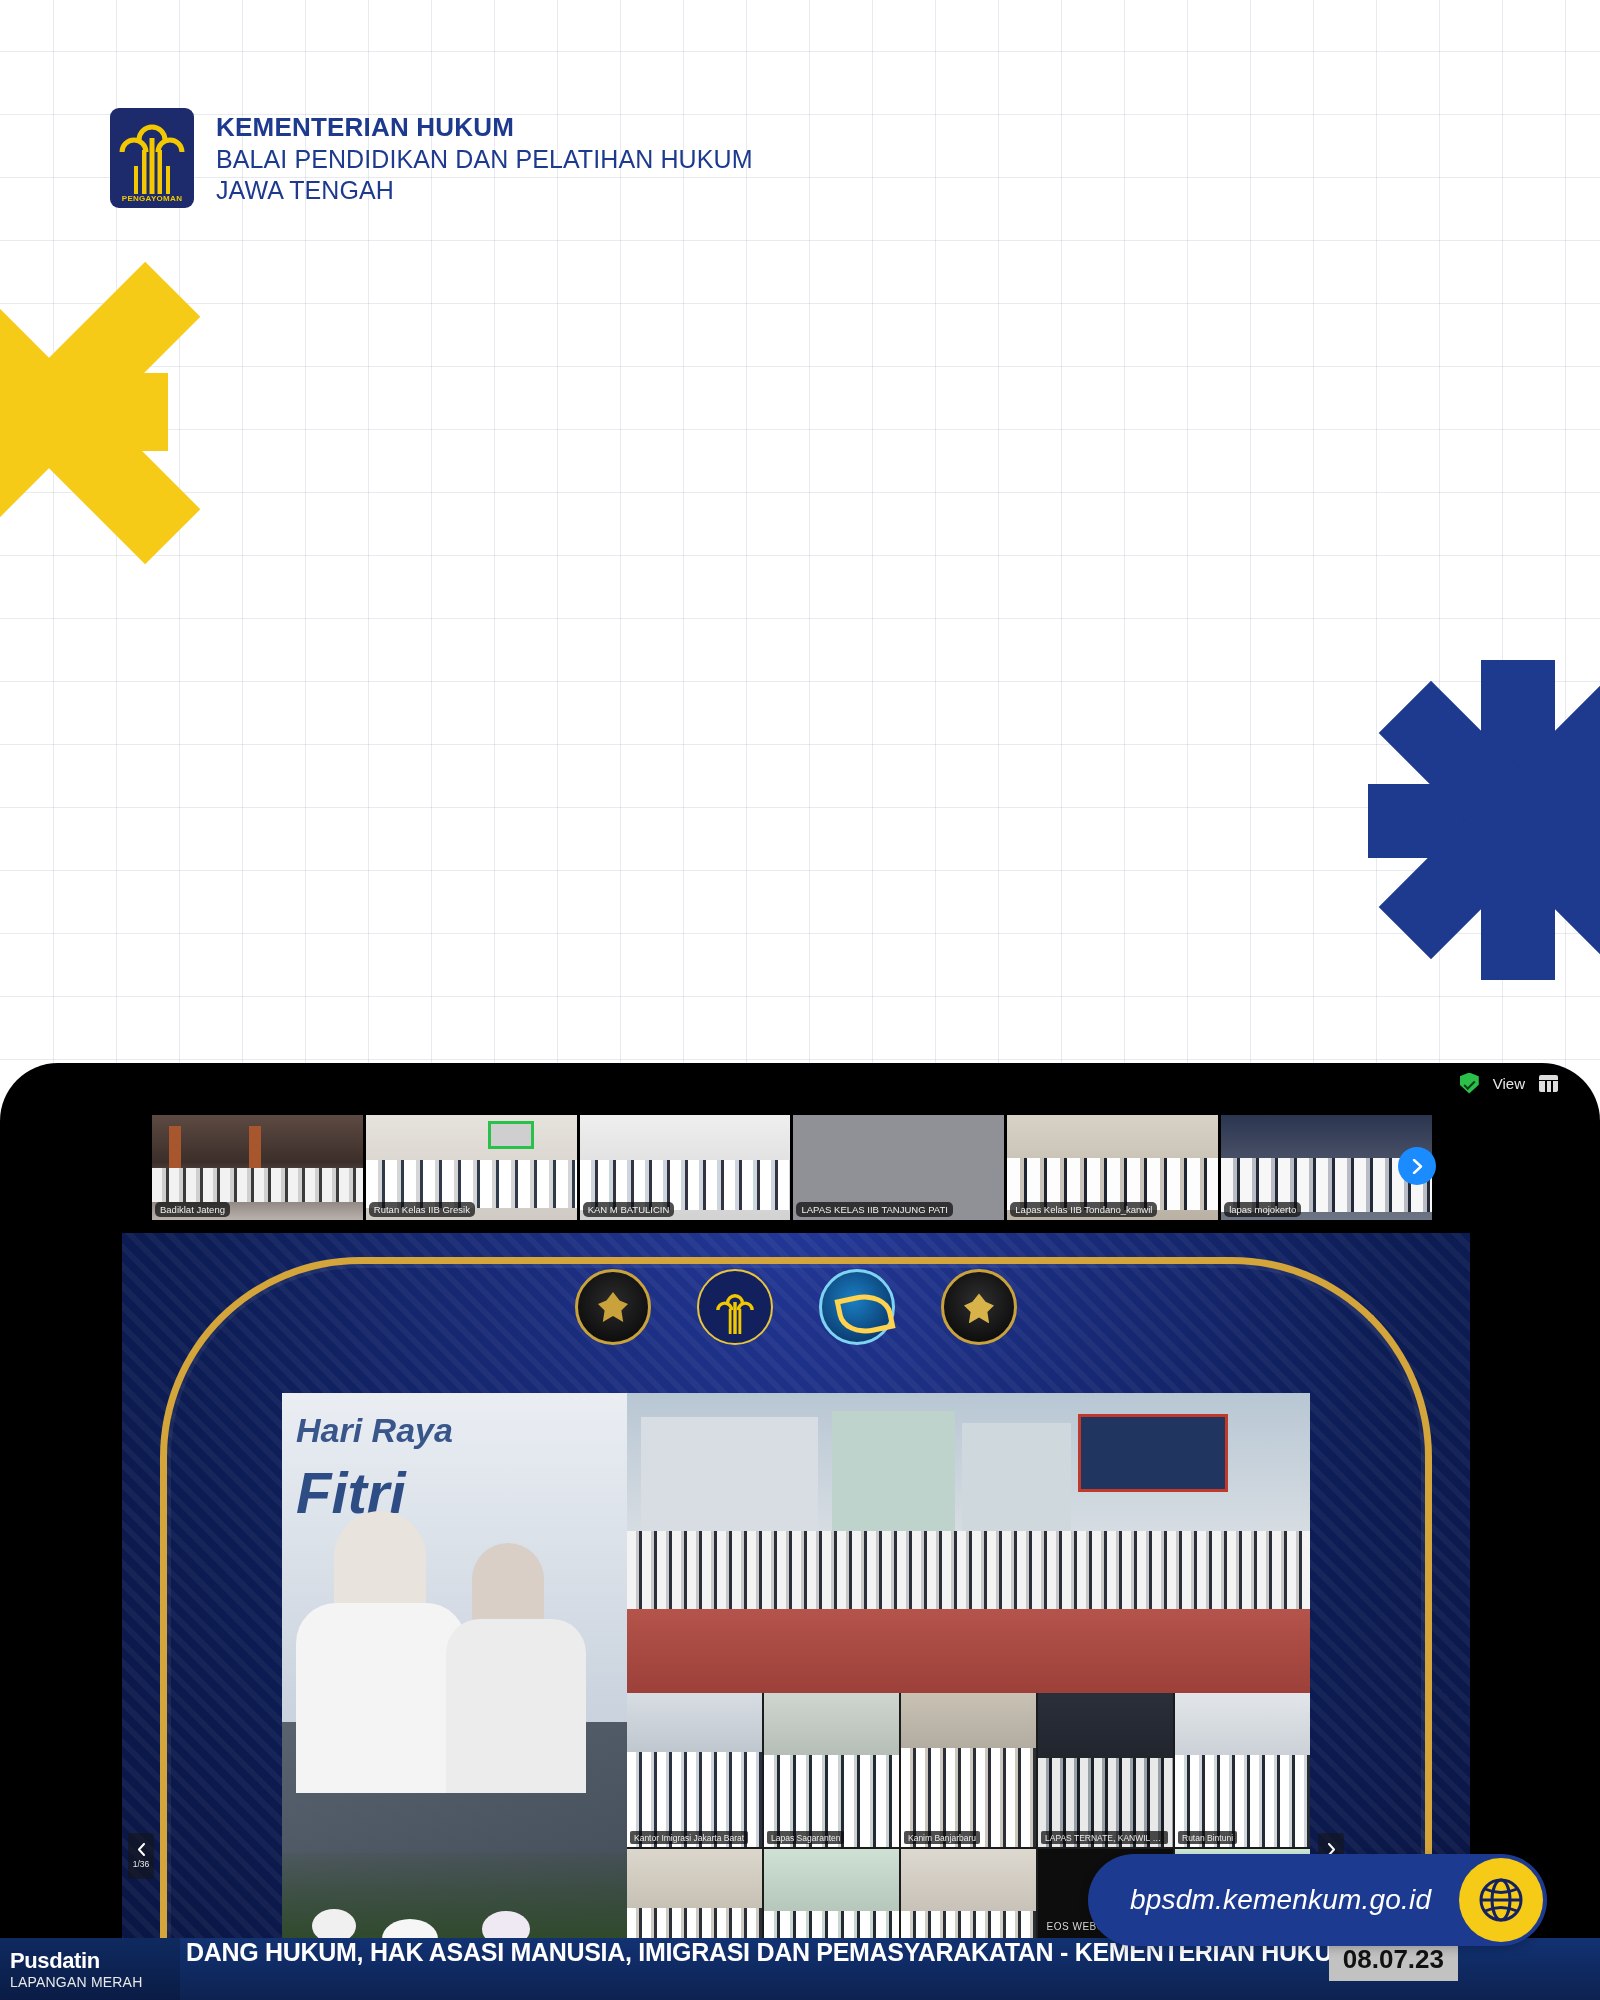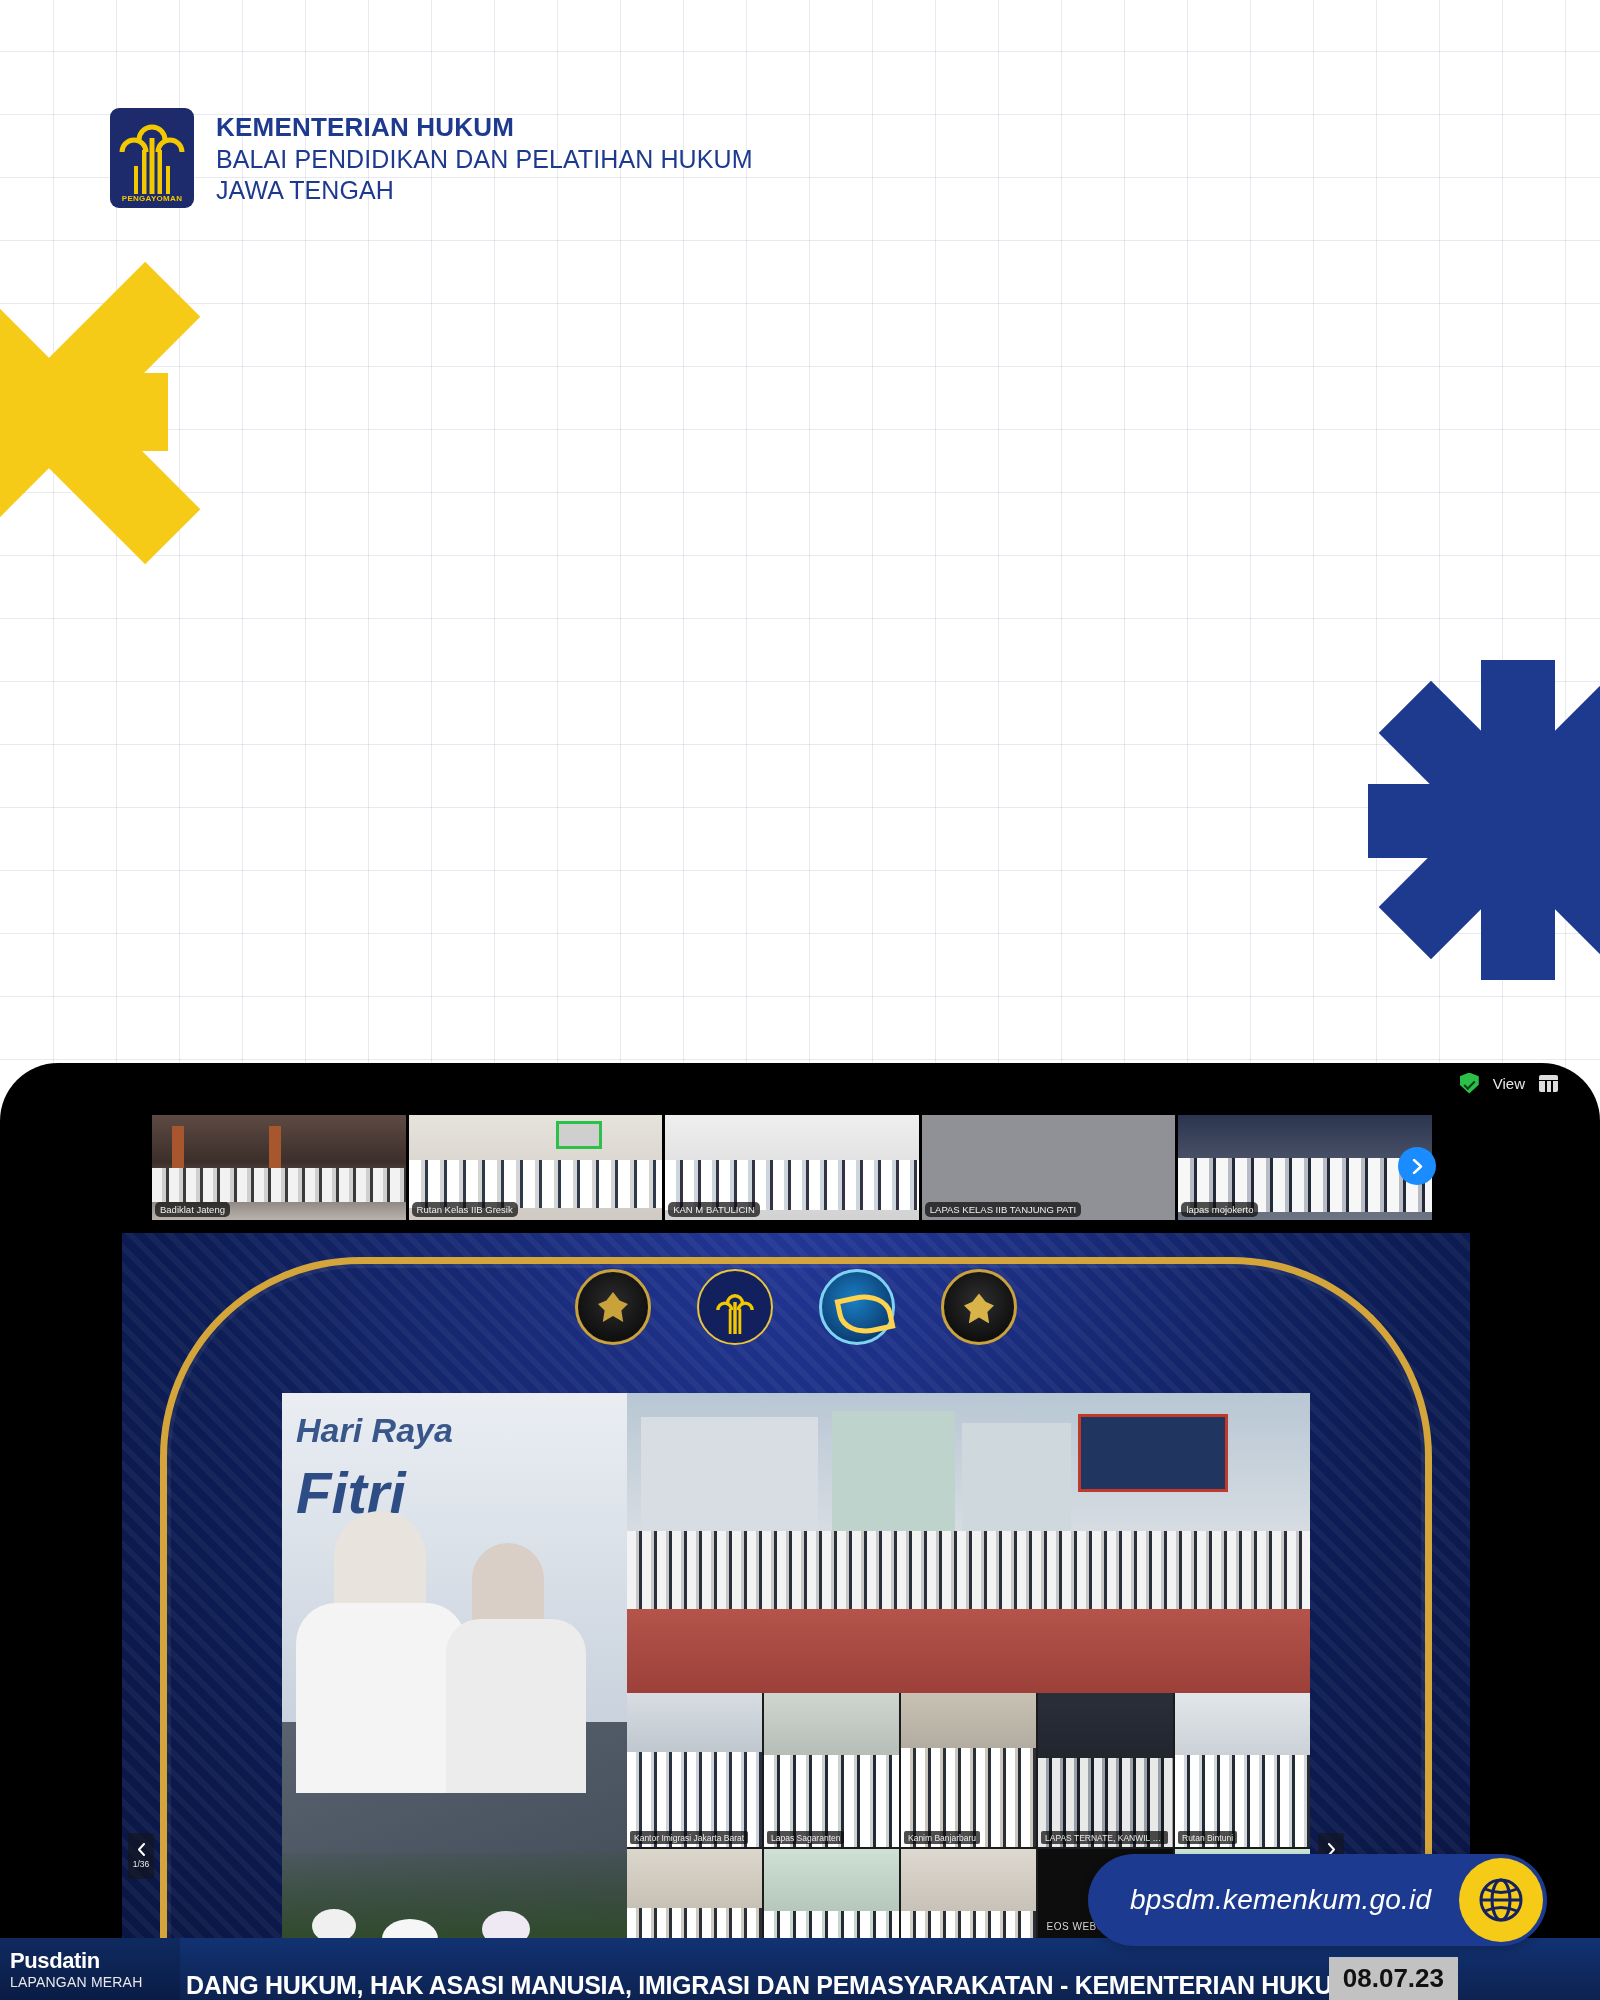--- a/index.html
+++ b/index.html
@@ -261,21 +261,21 @@
     width: 84px; height: 84px; border-radius: 50%;
     background: #f5cb17;
     display: flex; align-items: center; justify-content: center;
     flex: 0 0 auto;
   }
 
   
   #ticker {
     position: absolute; left: 0; bottom: 0; width: 1600px; height: 62px;
     background: linear-gradient(180deg,#123273 0%,#0d2250 100%);
-    display: flex; align-items: flex-end;
+    display: flex; align-items: flex-start;
     overflow: hidden;
   }
   #ticker-logo {
     flex: 0 0 auto; width: 180px; height: 100%;
     display: flex; flex-direction: column; justify-content: center;
     padding-left: 10px;
     background: linear-gradient(180deg,#0f2a60,#0a1c45);
   }
   #ticker-logo .pl1 { color: #ffffff; font-size: 22px; font-weight: 700; letter-spacing: -.4px; }
   #ticker-logo .pl2 { color: #e9e9e9; font-size: 14px; letter-spacing: .2px; }
@@ -360,20 +360,24 @@
         <div style="position:absolute;left:0;bottom:12px;width:100%;height:48px;background:repeating-linear-gradient(90deg,#ffffff 0 12px,#d5d5d5 12px 16px,#2f3a4a 16px 19px)"></div>
         <div style="position:absolute;left:58%;top:6px;width:46px;height:28px;border:3px solid #2bc04a;background:#cfcfcf"></div>
         <div class="thumb-label">Rutan Kelas IIB Gresik</div>
       </div>
       <div class="thumb" style="background:linear-gradient(180deg,#efefef 0%,#d2d2d2 100%)">
         <div style="position:absolute;left:0;bottom:10px;width:100%;height:50px;background:repeating-linear-gradient(90deg,#ffffff 0 11px,#cdd6dd 11px 15px,#334 15px 18px)"></div>
         <div class="thumb-label">KAN M BATULICIN</div>
       </div>
       <div class="thumb" style="background:#8f9196">
         <div class="thumb-label">LAPAS KELAS IIB TANJUNG PATI</div>
+      </div>
+      <div class="thumb" style="background:linear-gradient(180deg,#d8d2c6 0%,#b9b2a4 100%)">
+        <div style="position:absolute;left:0;bottom:10px;width:100%;height:52px;background:repeating-linear-gradient(90deg,#fdfdfd 0 13px,#c9c3bb 13px 17px,#1f2632 17px 20px)"></div>
+        <div class="thumb-label">Lapas Kelas IIB Tondano_kanwil</div>
       </div>
       <div class="thumb" style="background:linear-gradient(180deg,#2c3550 0%,#6e7685 100%)">
         <div style="position:absolute;left:0;bottom:8px;width:100%;height:54px;background:repeating-linear-gradient(90deg,#f7f7f7 0 12px,#b9bcc4 12px 16px,#242b38 16px 19px)"></div>
         <div class="thumb-label">lapas mojokerto</div>
       </div>
     </div>
 
     <div id="strip-next">
       <svg width="13" height="15" viewBox="0 0 13 15">
         <path d="M3 1 L10 7.5 L3 14" fill="none" stroke="#ffffff" stroke-width="2.4" stroke-linecap="round" stroke-linejoin="round"></path>

